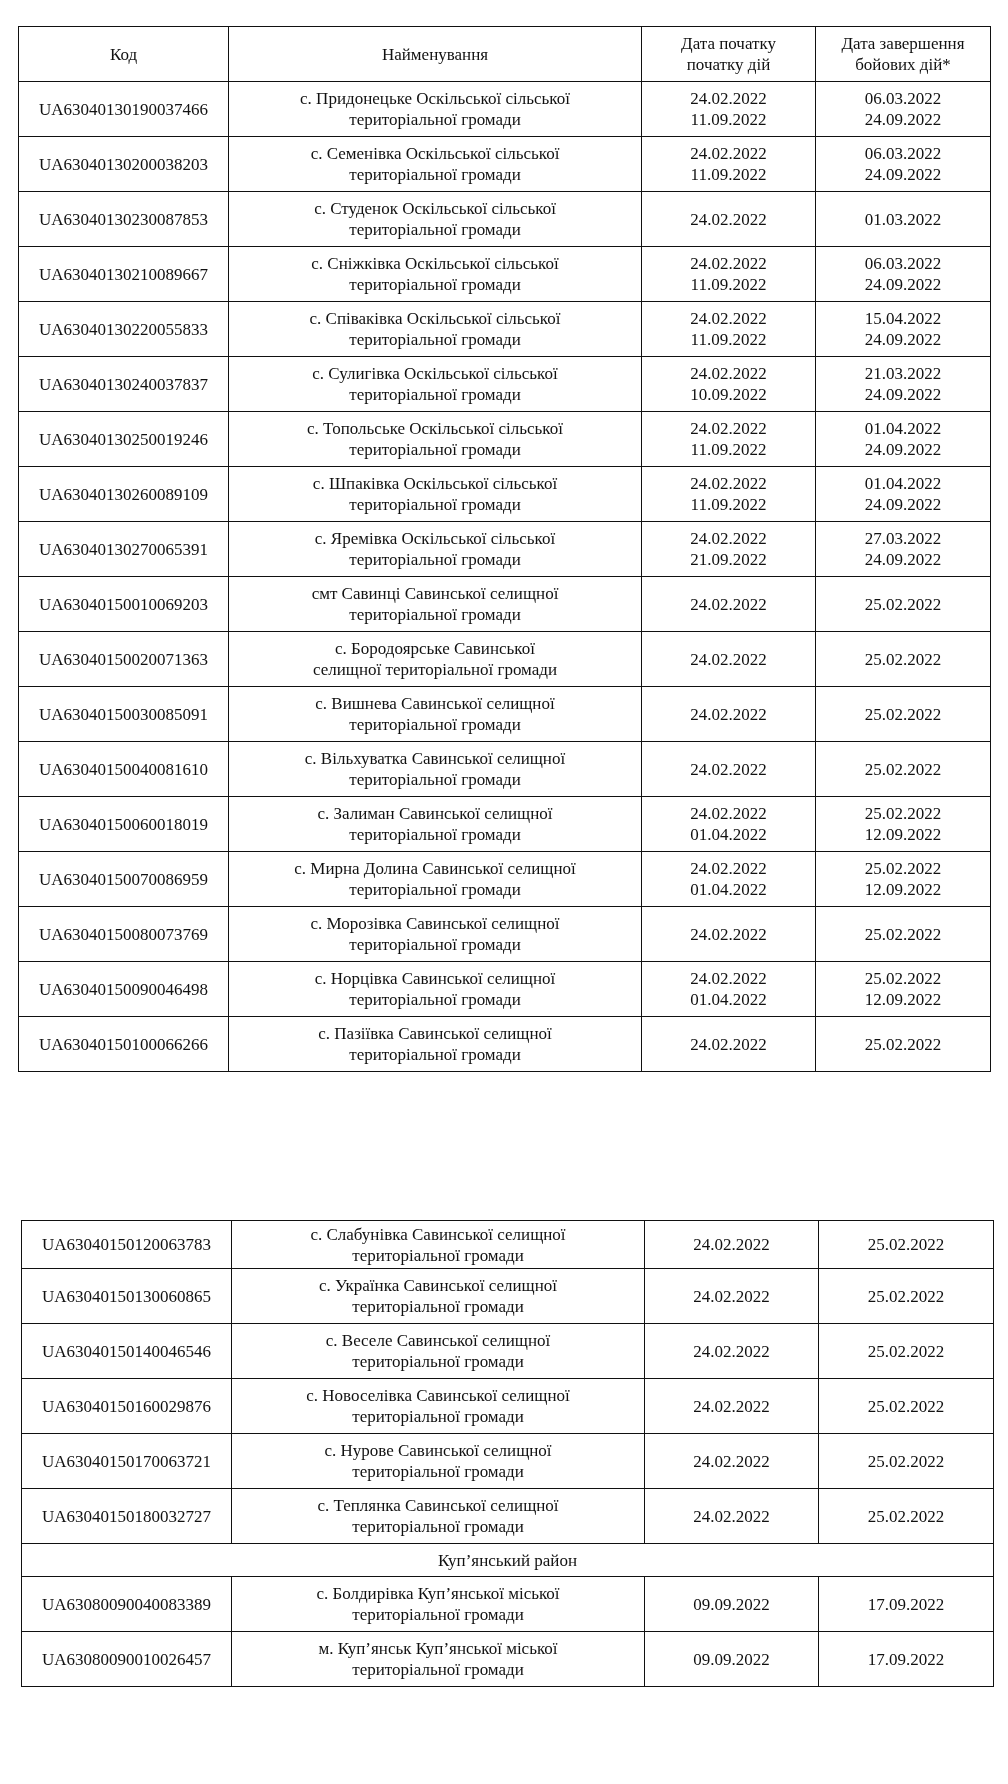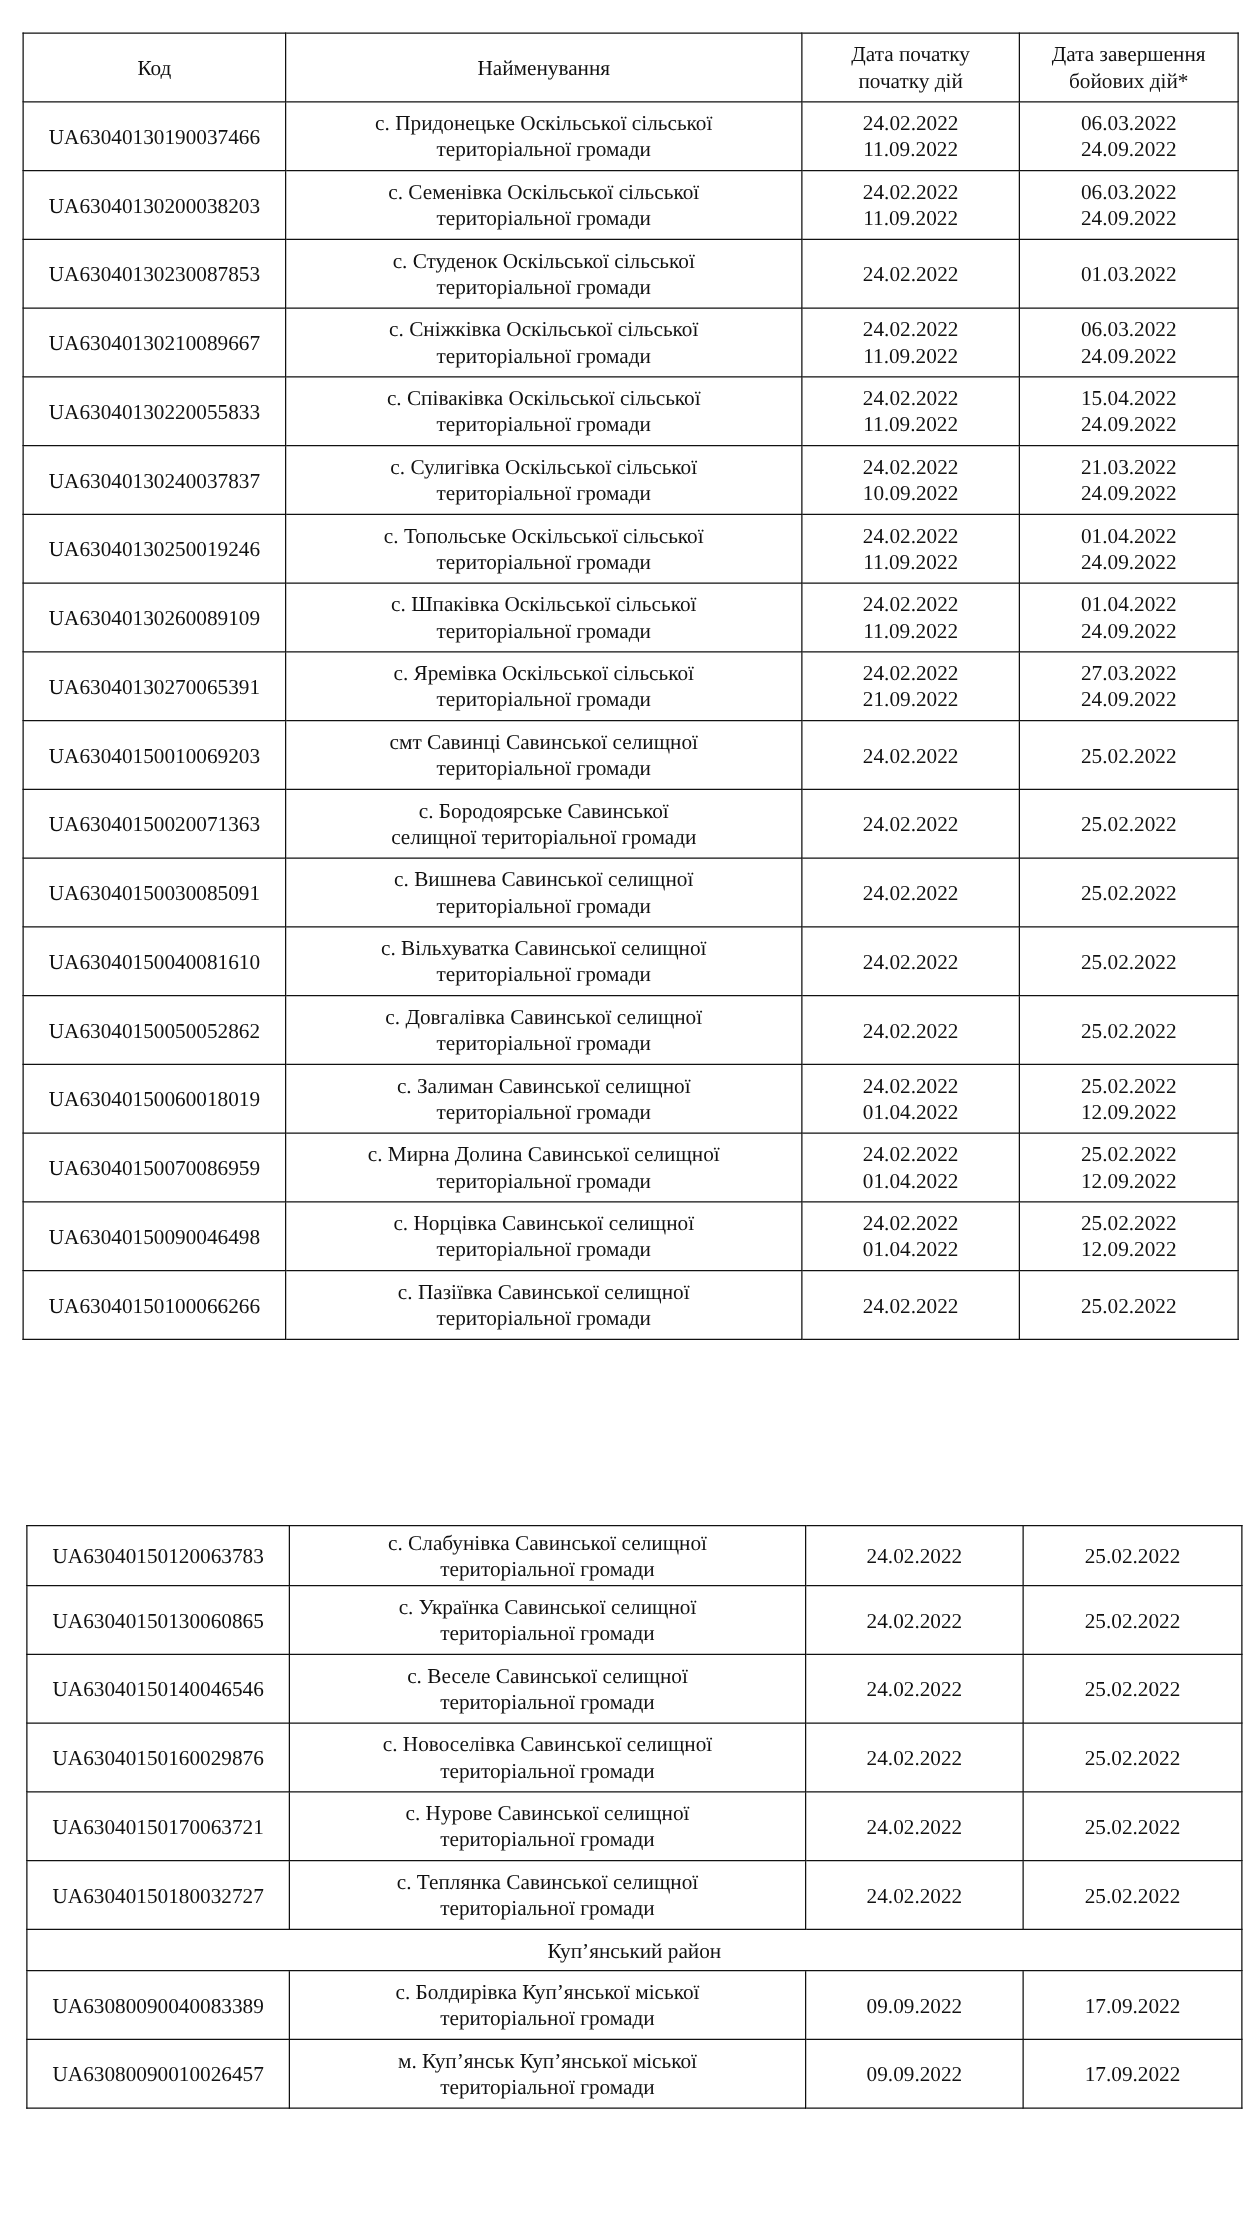--- a/index.html
+++ b/index.html
@@ -285,35 +285,20 @@
         </td>
         <td>
           <span class="cell-line">24.02.2022</span>
         </td>
         <td>
           <span class="cell-line">25.02.2022</span>
         </td>
       </tr>
       <tr class="row-std">
         <td>
-          <span class="cell-line">UA63040150050052862</span>
-        </td>
-        <td>
-          <span class="cell-line">с. Довгалівка Савинської селищної</span>
-          <span class="cell-line">територіальної громади</span>
-        </td>
-        <td>
-          <span class="cell-line">24.02.2022</span>
-        </td>
-        <td>
-          <span class="cell-line">25.02.2022</span>
-        </td>
-      </tr>
-      <tr class="row-std">
-        <td>
           <span class="cell-line">UA63040150060018019</span>
         </td>
         <td>
           <span class="cell-line">с. Залиман Савинської селищної</span>
           <span class="cell-line">територіальної громади</span>
         </td>
         <td>
           <span class="cell-line">24.02.2022</span>
           <span class="cell-line">01.04.2022</span>
         </td>
@@ -330,20 +315,35 @@
           <span class="cell-line">с. Мирна Долина Савинської селищної</span>
           <span class="cell-line">територіальної громади</span>
         </td>
         <td>
           <span class="cell-line">24.02.2022</span>
           <span class="cell-line">01.04.2022</span>
         </td>
         <td>
           <span class="cell-line">25.02.2022</span>
           <span class="cell-line">12.09.2022</span>
+        </td>
+      </tr>
+      <tr class="row-std">
+        <td>
+          <span class="cell-line">UA63040150080073769</span>
+        </td>
+        <td>
+          <span class="cell-line">с. Морозівка Савинської селищної</span>
+          <span class="cell-line">територіальної громади</span>
+        </td>
+        <td>
+          <span class="cell-line">24.02.2022</span>
+        </td>
+        <td>
+          <span class="cell-line">25.02.2022</span>
         </td>
       </tr>
       <tr class="row-std">
         <td>
           <span class="cell-line">UA63040150090046498</span>
         </td>
         <td>
           <span class="cell-line">с. Норцівка Савинської селищної</span>
           <span class="cell-line">територіальної громади</span>
         </td>

